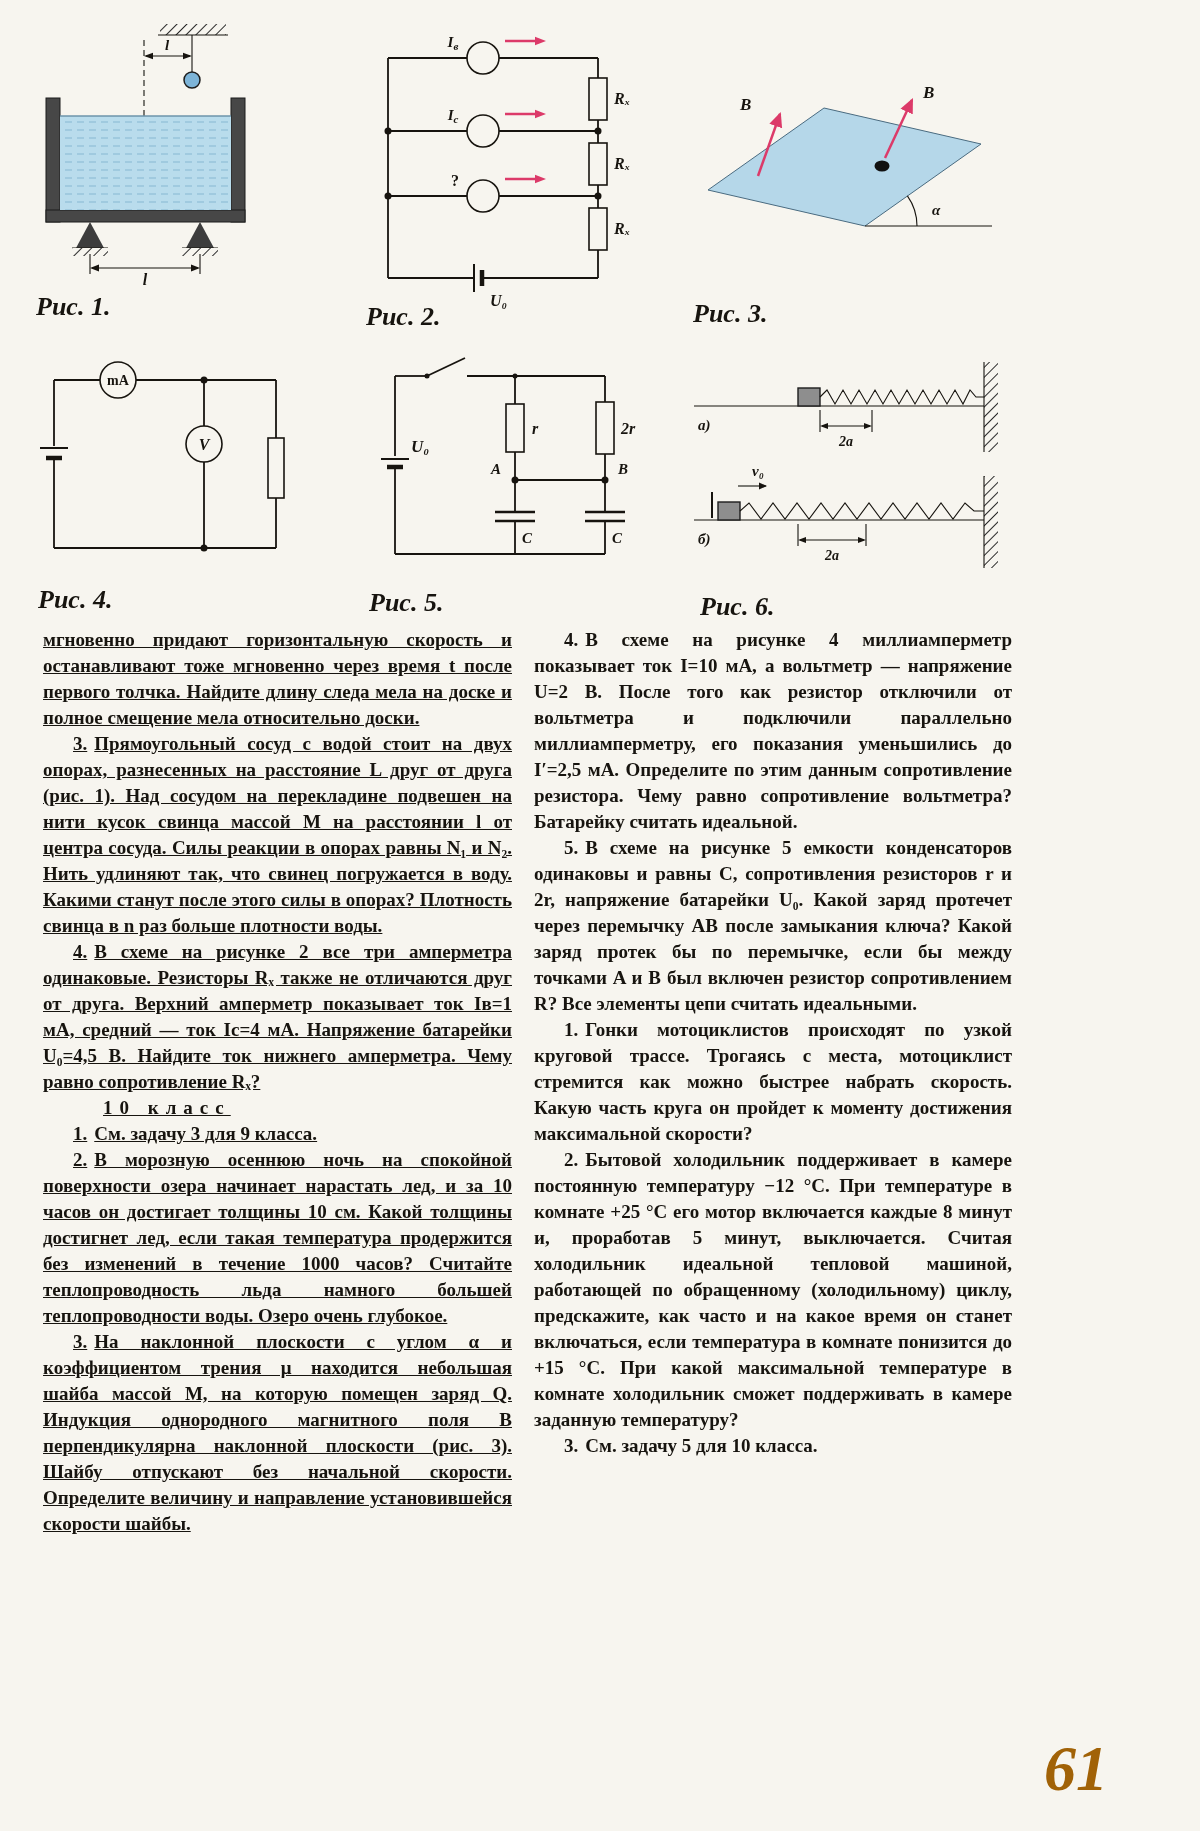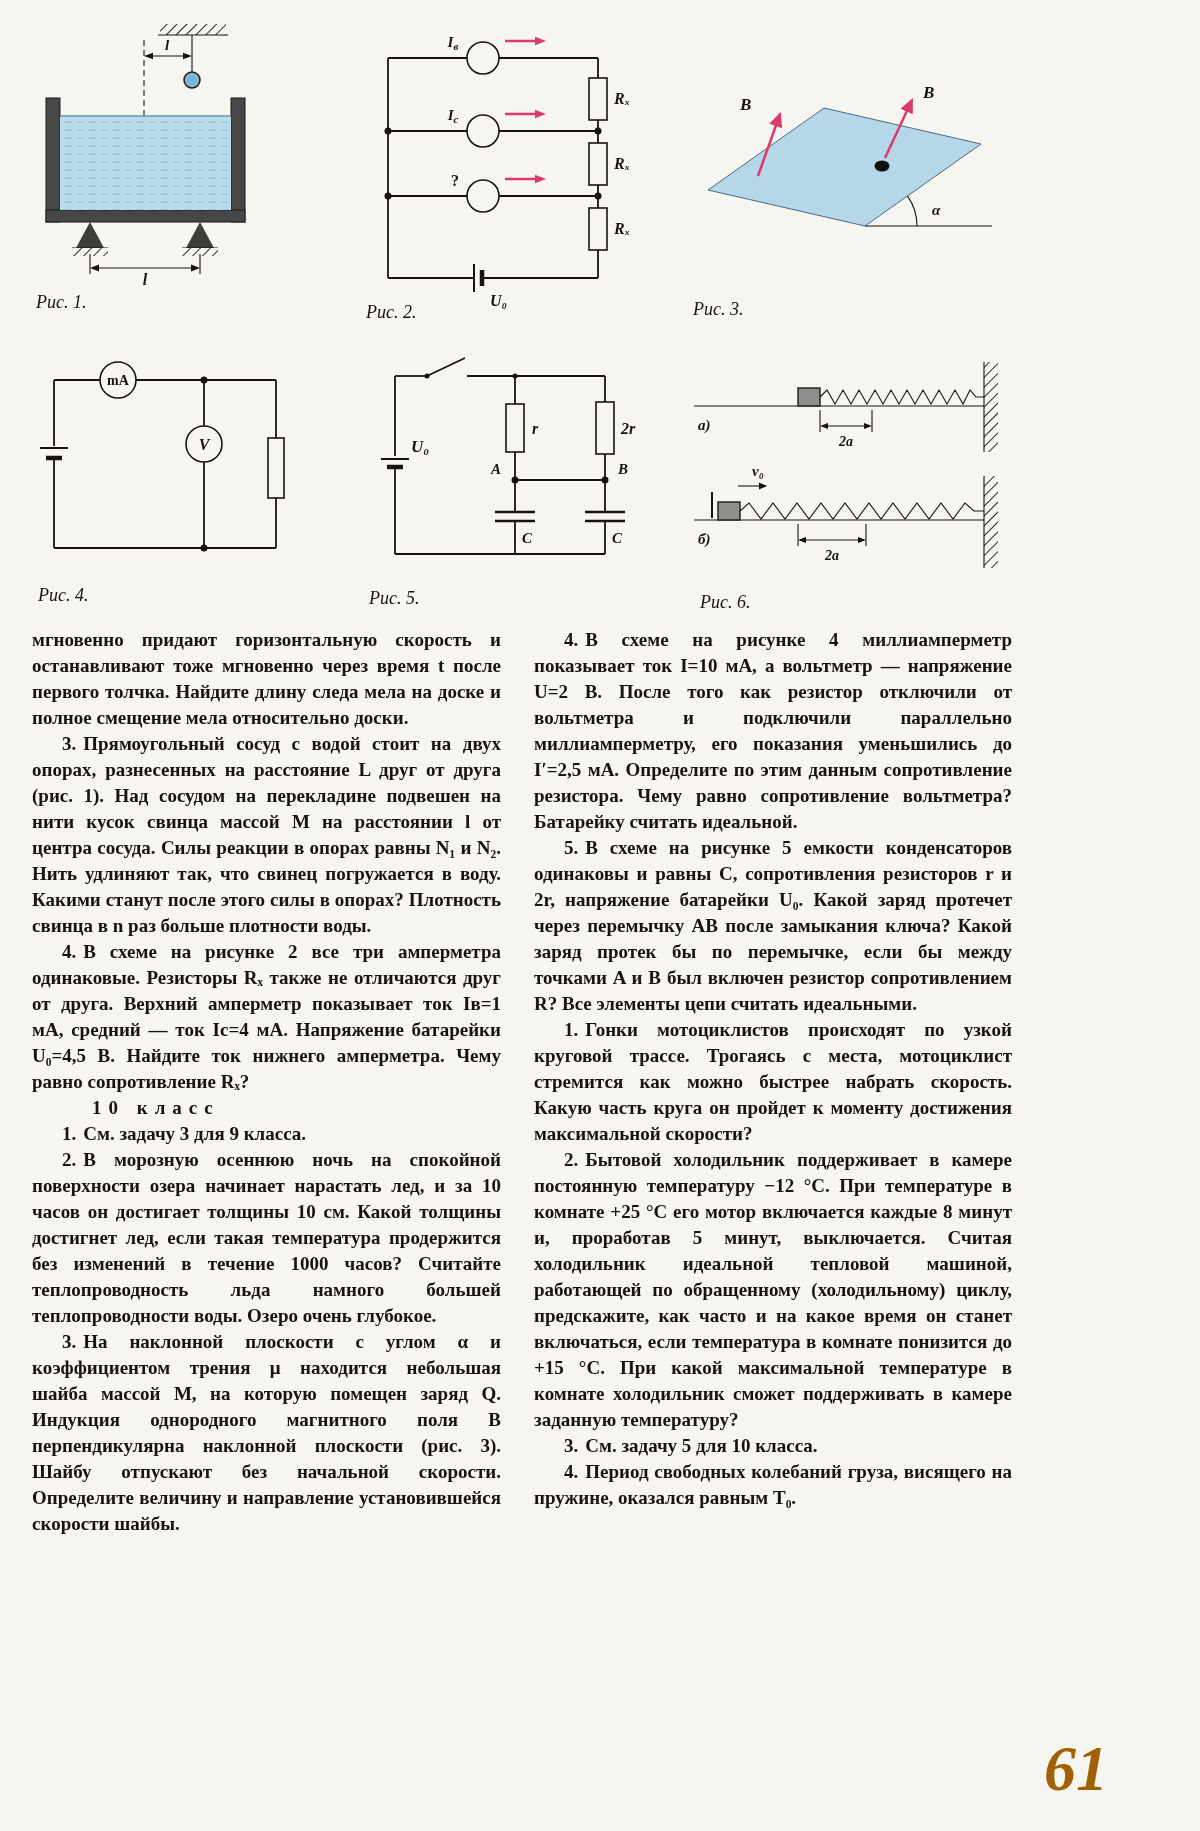--- a/index.html
+++ b/index.html
@@ -1,25 +1,25 @@
 <!DOCTYPE html>
 <html><head>
 <meta charset="utf-8">
 <style>
   html,body{margin:0;padding:0;background:#9a9a9a;}
   .page{position:relative;width:1200px;height:1831px;background:#f7f5ef;
         font-family:"Liberation Serif",serif;color:#17140f;overflow:hidden;}
   .fig{position:absolute;}
-  .caption{position:absolute;font-style:italic;font-weight:400;font-size:18px;white-space:nowrap;}
+  .caption{position:absolute;font-style:italic;font-weight:700;font-size:26px;white-space:nowrap;}
   svg text{font-family:"Liberation Serif",serif;fill:#17140f;}
   .lbl{font-style:italic;font-weight:700;}
   .upr{font-weight:700;}
   .col{position:absolute;top:627px;font-size:19px;line-height:26px;font-weight:700;
        text-align:justify;color:#17140f;}
-  #col-left{left:32px;width:469px;}
+  #col-left{left:43px;width:469px;text-decoration:underline;}
   #col-right{left:534px;width:478px;}
   .col p{margin:0;text-indent:30px;}
   .col p.cont{text-indent:0;}
   .num{margin-right:7px;}
   .col p.klass{text-indent:0;padding-left:60px;letter-spacing:7px;}
   .pagenum{position:absolute;left:1044px;top:1732px;font-size:64px;font-weight:700;
            font-style:italic;color:#a16207;}
   .wire{stroke:#17140f;stroke-width:1.8;fill:none;}
   .thin{stroke:#17140f;stroke-width:1.1;fill:none;}
   .comp{fill:#f7f5ef;stroke:#17140f;stroke-width:1.6;}
@@ -261,17 +261,16 @@
     <p><b class="num">2.</b><span>В морозную осеннюю ночь на спокойной поверхности озера начинает нарастать лед, и за 10 часов он достигает толщины 10 см. Какой толщины достигнет лед, если такая температура продержится без изменений в течение 1000 часов? Считайте теплопроводность льда намного большей теплопроводности воды. Озеро очень глубокое.</span></p>
     <p><b class="num">3.</b><span>На наклонной плоскости с углом α и коэффициентом трения μ находится небольшая шайба массой M, на которую помещен заряд Q. Индукция однородного магнитного поля B перпендикулярна наклонной плоскости (рис. 3). Шайбу отпускают без начальной скорости. Определите величину и направление установившейся скорости шайбы.</span></p>
   </div>
 
   <div class="col" id="col-right">
     <p><b class="num">4.</b><span>В схеме на рисунке 4 миллиамперметр показывает ток I=10 мА, а вольтметр — напряжение U=2 В. После того как резистор отключили от вольтметра и подключили параллельно миллиамперметру, его показания уменьшились до I′=2,5 мА. Определите по этим данным сопротивление резистора. Чему равно сопротивление вольтметра? Батарейку считать идеальной.</span></p>
     <p><b class="num">5.</b><span>В схеме на рисунке 5 емкости конденсаторов одинаковы и равны C, сопротивления резисторов r и 2r, напряжение батарейки U₀. Какой заряд протечет через перемычку AB после замыкания ключа? Какой заряд протек бы по перемычке, если бы между точками A и B был включен резистор сопротивлением R? Все элементы цепи считать идеальными.</span></p>
     <p><b class="num">1.</b><span>Гонки мотоциклистов происходят по узкой круговой трассе. Трогаясь с места, мотоциклист стремится как можно быстрее набрать скорость. Какую часть круга он пройдет к моменту достижения максимальной скорости?</span></p>
     <p><b class="num">2.</b><span>Бытовой холодильник поддерживает в камере постоянную температуру −12 °C. При температуре в комнате +25 °C его мотор включается каждые 8 минут и, проработав 5 минут, выключается. Считая холодильник идеальной тепловой машиной, работающей по обращенному (холодильному) циклу, предскажите, как часто и на какое время он станет включаться, если температура в комнате понизится до +15 °C. При какой максимальной температуре в комнате холодильник сможет поддерживать в камере заданную температуру?</span></p>
     <p><b class="num">3.</b><span>См. задачу 5 для 10 класса.</span></p>
-    <p><b class="num">4.</b><span>Период свободных колебаний груза, висящего на пружине, оказался равным T₀.</span></p>
   </div>
 
   <div class="pagenum">61</div>
 </div>
 
 </body></html>

